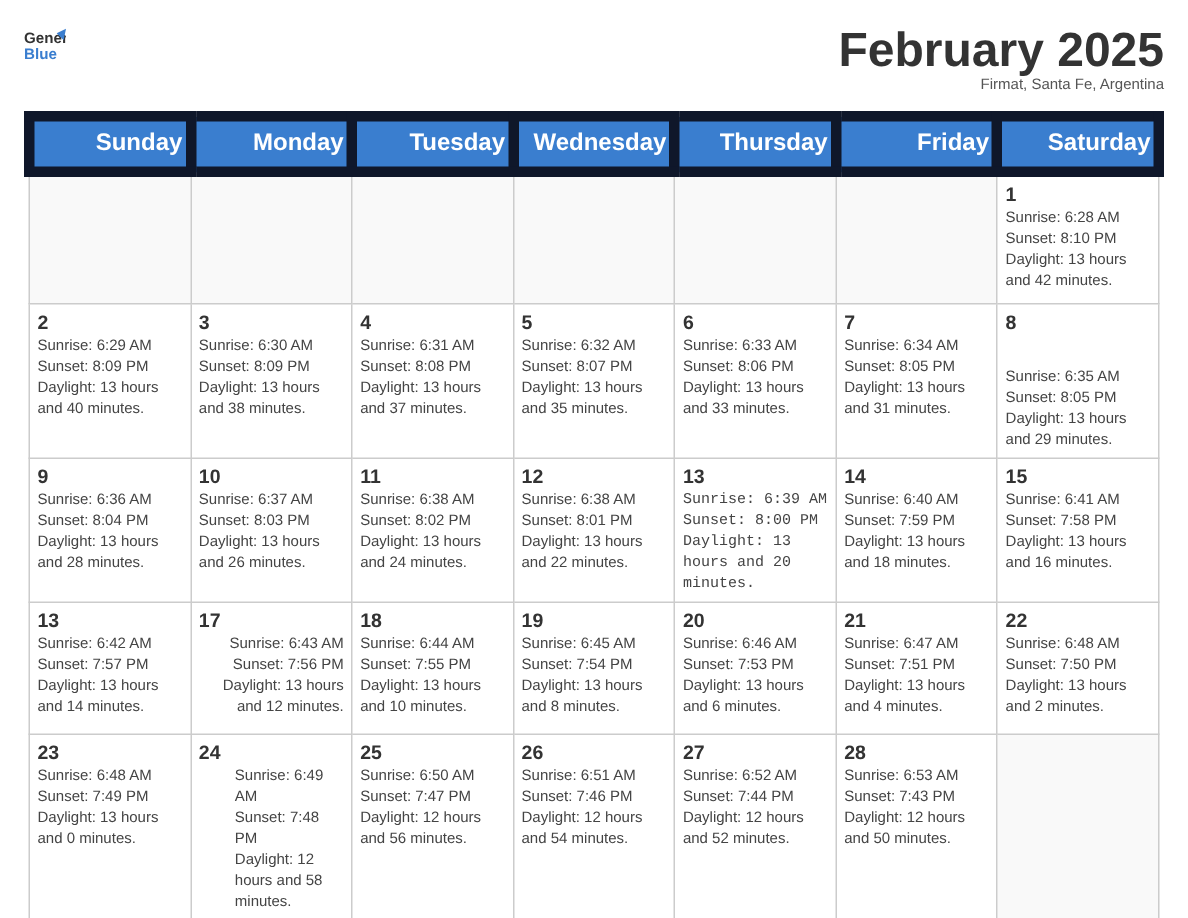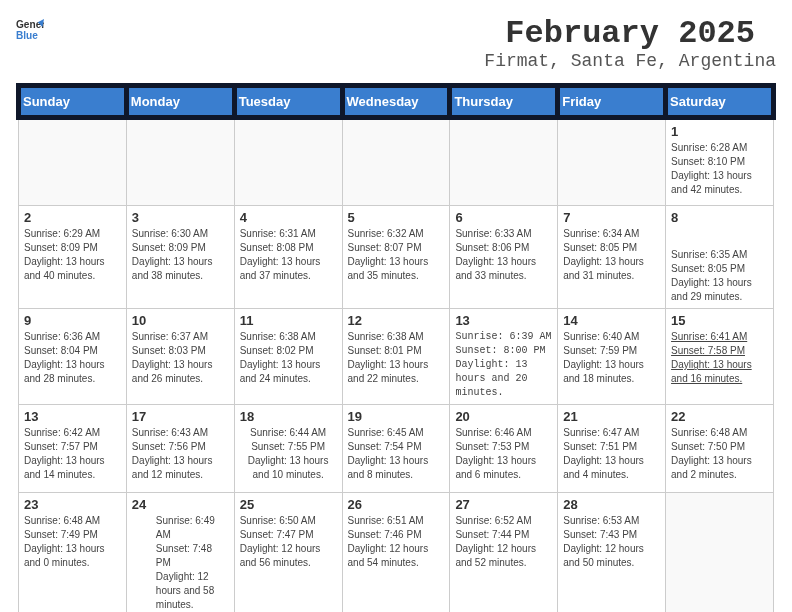--- a/index.html
+++ b/index.html
@@ -19,46 +19,45 @@
     .logo {
       display: flex;
       align-items: center;
       gap: 4px;
     }
     .logo-icon {
       width: 28px;
       height: 28px;
     }
     .title-area {
-      text-align: center;
-      font-family: Liberation Mono, monospace;
+      text-align: right;
     }
     .main-title {
       font-size: 32px;
       font-weight: bold;
       color: #333;
       line-height: 1.1;
     }
     .subtitle {
-      font-size: 18px;
+      font-size: 10px;
       color: #555;
     }
     table {
       width: 100%;
       border-collapse: collapse;
       table-layout: fixed;
     }
     .day-header {
       background-color: #3a7ecf;
       color: #fff;
-      text-align: left;
-      font-size: 13px;
+      text-align: right;
+      font-size: 16px;
       font-weight: bold;
       padding: 6px 2px;
-      border: 5px solid #0f172a;
+      border: 7px solid #0f172a;
     }
     .day-cell {
       border: 1px solid #ccc;
       vertical-align: top;
       padding: 4px 5px;
       height: 88px;
       font-size: 10.5px;
       color: #333;
       background: #fff;
     }
@@ -198,41 +197,41 @@
 Daylight: 13 hours and 20 minutes.</div>
         </td>
         <td class="day-cell">
           <span class="day-num">14</span>
           <div class="cell-info" style="white-space: pre-line;">Sunrise: 6:40 AM
 Sunset: 7:59 PM
 Daylight: 13 hours and 18 minutes.</div>
         </td>
         <td class="day-cell">
           <span class="day-num">15</span>
-          <div class="cell-info" style="white-space: pre-line; text-decoration: underline;">Sunrise: 6:41 AM
+          <div class="cell-info" style="white-space: pre-line;">Sunrise: 6:41 AM
 Sunset: 7:58 PM
 Daylight: 13 hours and 16 minutes.</div>
         </td>
       </tr>
       <tr>
         <td class="day-cell">
           <span class="day-num">13</span>
           <div class="cell-info" style="white-space: pre-line;">Sunrise: 6:42 AM
 Sunset: 7:57 PM
 Daylight: 13 hours and 14 minutes.</div>
         </td>
         <td class="day-cell">
           <span class="day-num">17</span>
-          <div class="cell-info" style="white-space: pre-line;">Sunrise: 6:43 AM
+          <div class="cell-info" style="white-space: pre-line; text-align: right;">Sunrise: 6:43 AM
 Sunset: 7:56 PM
 Daylight: 13 hours and 12 minutes.</div>
         </td>
         <td class="day-cell">
           <span class="day-num">18</span>
-          <div class="cell-info" style="white-space: pre-line; text-align: center;">Sunrise: 6:44 AM
+          <div class="cell-info" style="white-space: pre-line;">Sunrise: 6:44 AM
 Sunset: 7:55 PM
 Daylight: 13 hours and 10 minutes.</div>
         </td>
         <td class="day-cell">
           <span class="day-num">19</span>
           <div class="cell-info" style="white-space: pre-line;">Sunrise: 6:45 AM
 Sunset: 7:54 PM
 Daylight: 13 hours and 8 minutes.</div>
         </td>
         <td class="day-cell">

